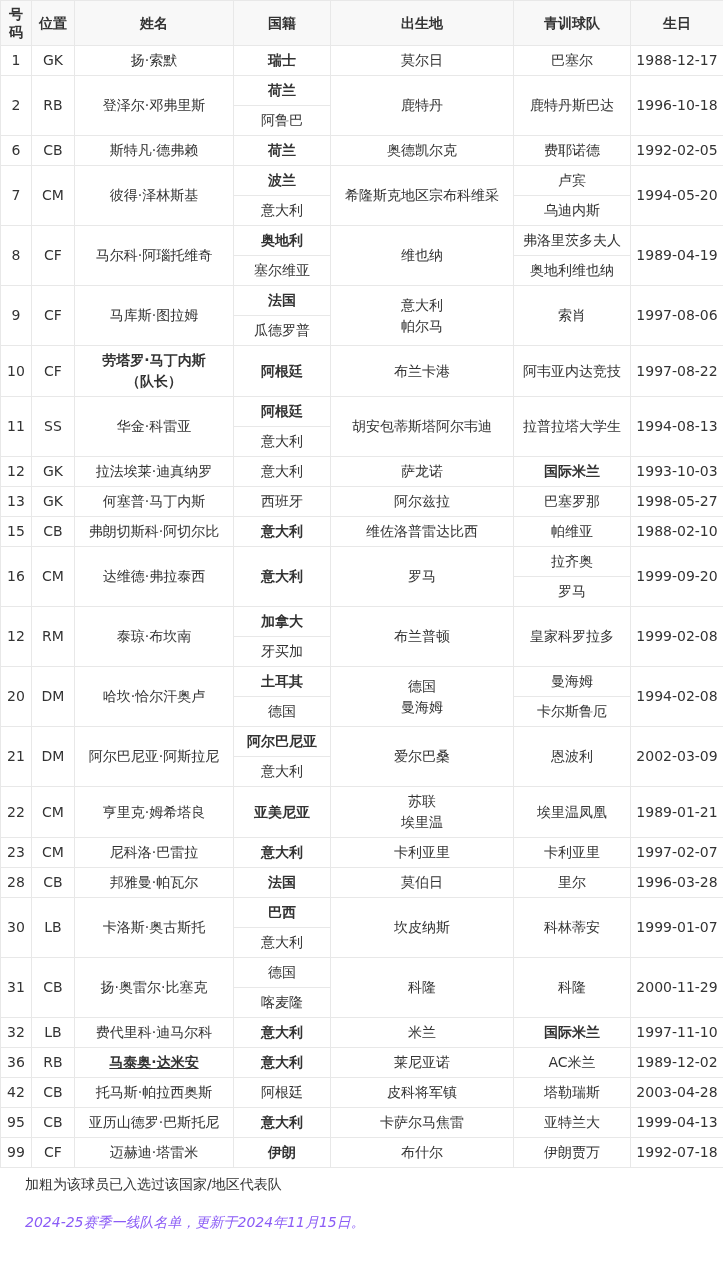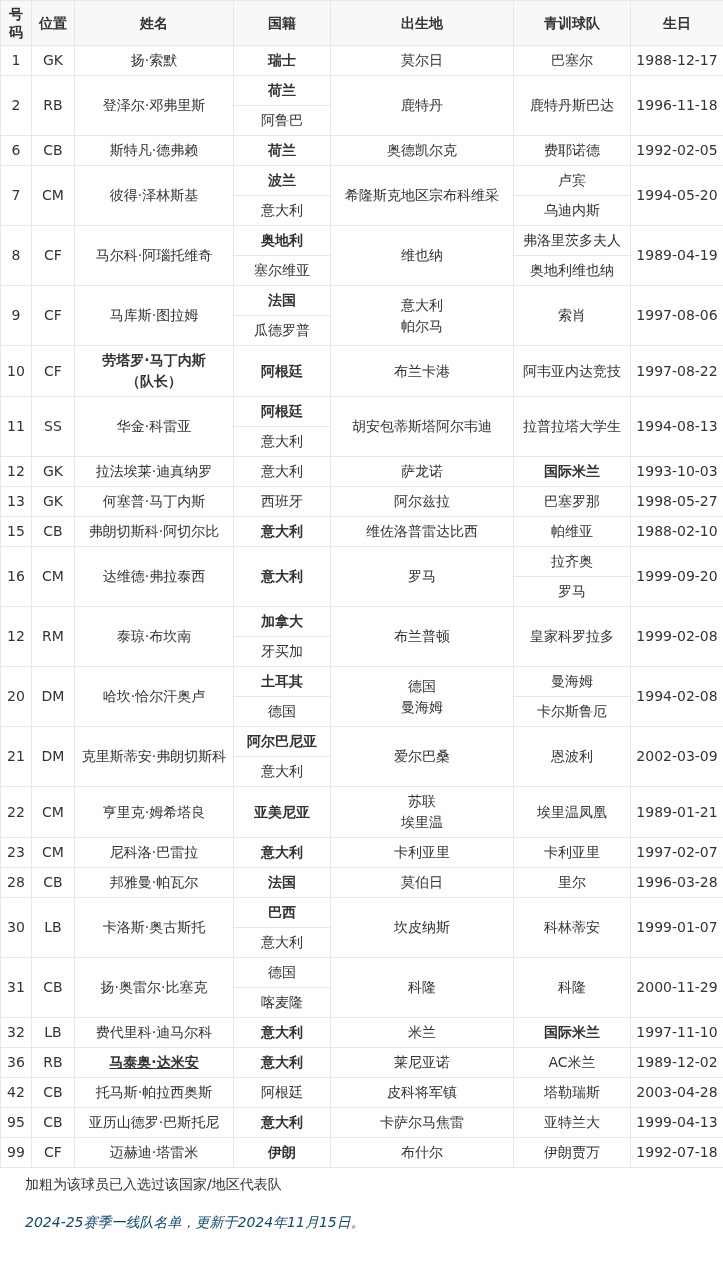--- a/index.html
+++ b/index.html
@@ -40,21 +40,21 @@
   .underline { text-decoration: underline; margin-top: 20px; }
   .note-legend {
     margin: 6px 0 0 25px;
     line-height: 21px;
     color: #333333;
   }
   .note-update {
     margin: 17px 0 0 25px;
     line-height: 21px;
     font-style: italic;
-    color: #0c4a6e;
+    color: #8b5cf6;
   }
 </style>
 </head>
 <body>
 
 <table class="squad">
   <colgroup id="squad-colgroup">
       <col style="width: 31px;">
       <col style="width: 43px;">
       <col style="width: 159px;">
@@ -84,21 +84,21 @@
         <td>巴塞尔</td>
         <td>1988-12-17</td>
       </tr>
       <tr>
         <td rowspan="2">2</td>
         <td rowspan="2">RB</td>
         <td rowspan="2">登泽尔·邓弗里斯</td>
         <td class="bold">荷兰</td>
         <td rowspan="2">鹿特丹</td>
         <td rowspan="2">鹿特丹斯巴达</td>
-        <td rowspan="2">1996-11-18</td>
+        <td rowspan="2">1996-10-18</td>
       </tr>
       <tr>
         <td>阿鲁巴</td>
       </tr>
       <tr>
         <td>6</td>
         <td>CB</td>
         <td>斯特凡·德弗赖</td>
         <td class="bold">荷兰</td>
         <td>奥德凯尔克</td>
@@ -224,21 +224,21 @@
         <td>曼海姆</td>
         <td rowspan="2">1994-02-08</td>
       </tr>
       <tr>
         <td>德国</td>
         <td>卡尔斯鲁厄</td>
       </tr>
       <tr>
         <td rowspan="2">21</td>
         <td rowspan="2">DM</td>
-        <td rowspan="2">克里斯蒂安·弗朗切斯科</td>
+        <td rowspan="2">阿尔巴尼亚·阿斯拉尼</td>
         <td class="bold">阿尔巴尼亚</td>
         <td rowspan="2">爱尔巴桑</td>
         <td rowspan="2">恩波利</td>
         <td rowspan="2">2002-03-09</td>
       </tr>
       <tr>
         <td>意大利</td>
       </tr>
       <tr>
         <td>22</td>

